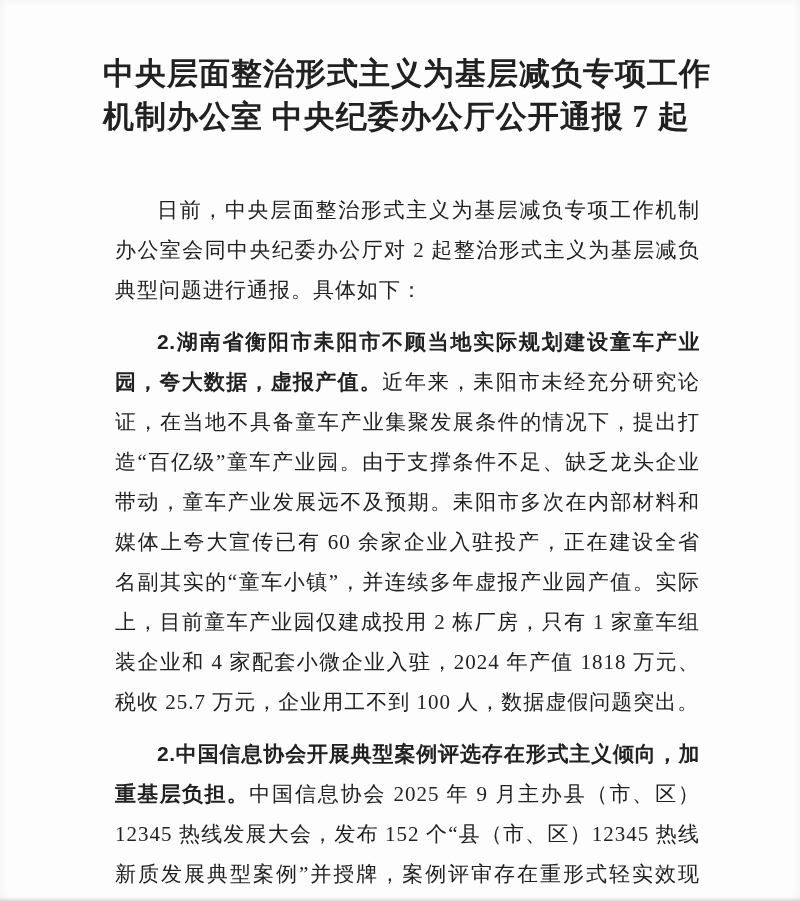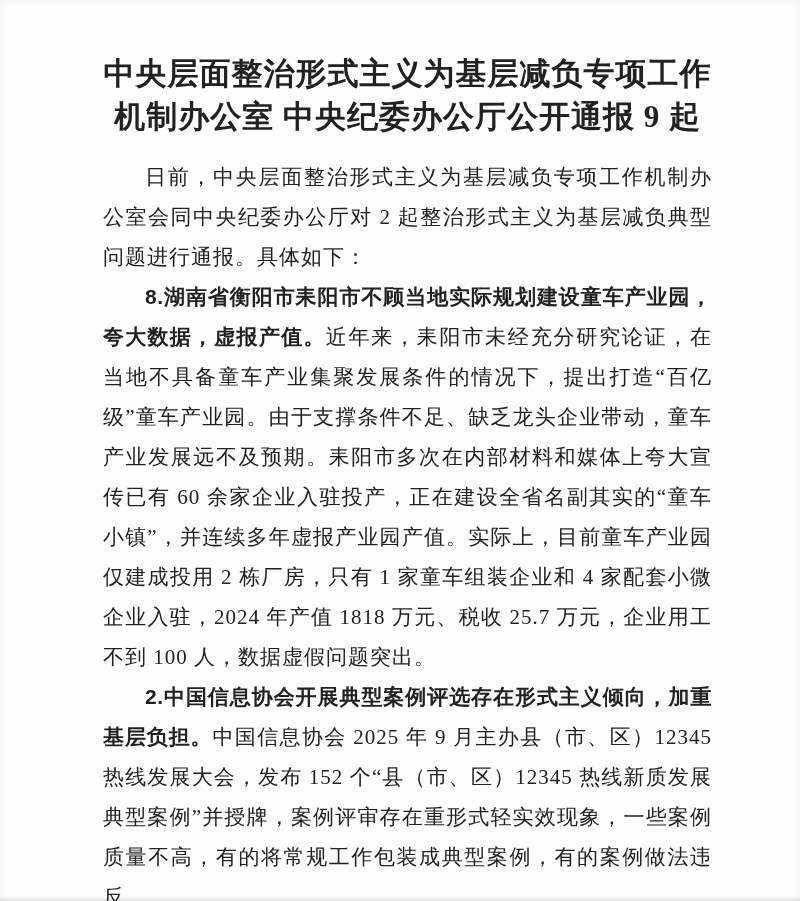--- a/index.html
+++ b/index.html
@@ -28,55 +28,54 @@
     left: 0; right: 0; bottom: 0;
     height: 4px;
     background: linear-gradient(to bottom, rgba(0,0,0,0), rgba(0,0,0,0.10));
     pointer-events: none;
   }
   .content {
     padding: 52px 88px 0 103px;
     box-sizing: border-box;
   }
   .doc-title {
-    margin: 0 0 19px 0;
-    text-align: center;
+    margin: 0 0 52px 0;
     font-size: 31px;
     line-height: 43px;
     font-weight: bold;
     letter-spacing: 1px;
     color: var(--ink, #1c1c1c);
   }
   .doc-title .title-line {
     display: block;
     white-space: nowrap;
   }
   .doc-body p.paragraph {
-    margin: 0;
+    margin: 12px;
     text-indent: 2em;
     text-align: justify;
     font-size: 21px;
     line-height: 40px;
     letter-spacing: 1px;
     color: var(--ink, #222);
   }
   .doc-body p.paragraph .seg-bold {
     font-weight: bold;
     font-family: "Liberation Sans", "DejaVu Sans", sans-serif; 
     letter-spacing: 0.5px;
   }
 </style>
 </head>
 <body>
 
 <div class="page">
   <div class="content">
     <h1 class="doc-title">
       <span class="title-line">中央层面整治形式主义为基层减负专项工作</span>
-      <span class="title-line">机制办公室 中央纪委办公厅公开通报 9 起</span>
+      <span class="title-line">机制办公室 中央纪委办公厅公开通报 7 起</span>
     </h1>
     <div class="doc-body" id="paragraphs">
         <p class="paragraph"><span class="seg-normal">日前，中央层面整治形式主义为基层减负专项工作机制办公室会同中央纪委办公厅对 2 起整治形式主义为基层减负典型问题进行通报。具体如下：</span></p>
-        <p class="paragraph"><span class="seg-bold">8.湖南省衡阳市耒阳市不顾当地实际规划建设童车产业园，夸大数据，虚报产值。</span><span class="seg-normal">近年来，耒阳市未经充分研究论证，在当地不具备童车产业集聚发展条件的情况下，提出打造“百亿级”童车产业园。由于支撑条件不足、缺乏龙头企业带动，童车产业发展远不及预期。耒阳市多次在内部材料和媒体上夸大宣传已有 60 余家企业入驻投产，正在建设全省名副其实的“童车小镇”，并连续多年虚报产业园产值。实际上，目前童车产业园仅建成投用 2 栋厂房，只有 1 家童车组装企业和 4 家配套小微企业入驻，2024 年产值 1818 万元、税收 25.7 万元，企业用工不到 100 人，数据虚假问题突出。</span></p>
+        <p class="paragraph"><span class="seg-bold">2.湖南省衡阳市耒阳市不顾当地实际规划建设童车产业园，夸大数据，虚报产值。</span><span class="seg-normal">近年来，耒阳市未经充分研究论证，在当地不具备童车产业集聚发展条件的情况下，提出打造“百亿级”童车产业园。由于支撑条件不足、缺乏龙头企业带动，童车产业发展远不及预期。耒阳市多次在内部材料和媒体上夸大宣传已有 60 余家企业入驻投产，正在建设全省名副其实的“童车小镇”，并连续多年虚报产业园产值。实际上，目前童车产业园仅建成投用 2 栋厂房，只有 1 家童车组装企业和 4 家配套小微企业入驻，2024 年产值 1818 万元、税收 25.7 万元，企业用工不到 100 人，数据虚假问题突出。</span></p>
         <p class="paragraph"><span class="seg-bold">2.中国信息协会开展典型案例评选存在形式主义倾向，加重基层负担。</span><span class="seg-normal">中国信息协会 2025 年 9 月主办县（市、区）12345 热线发展大会，发布 152 个“县（市、区）12345 热线新质发展典型案例”并授牌，案例评审存在重形式轻实效现象，一些案例质量不高，有的将常规工作包装成典型案例，有的案例做法违反</span></p>
       </div>
   </div>
 </div>
 
 </body></html>

